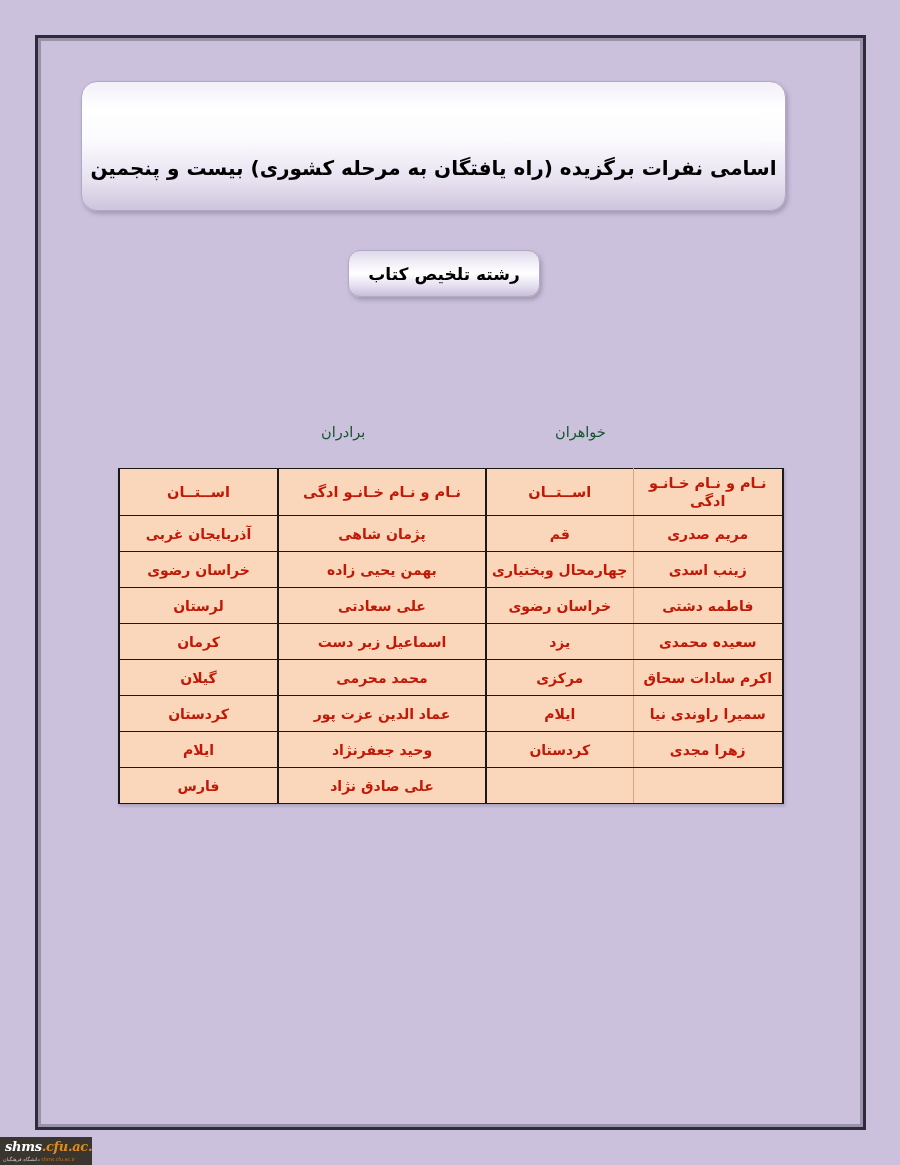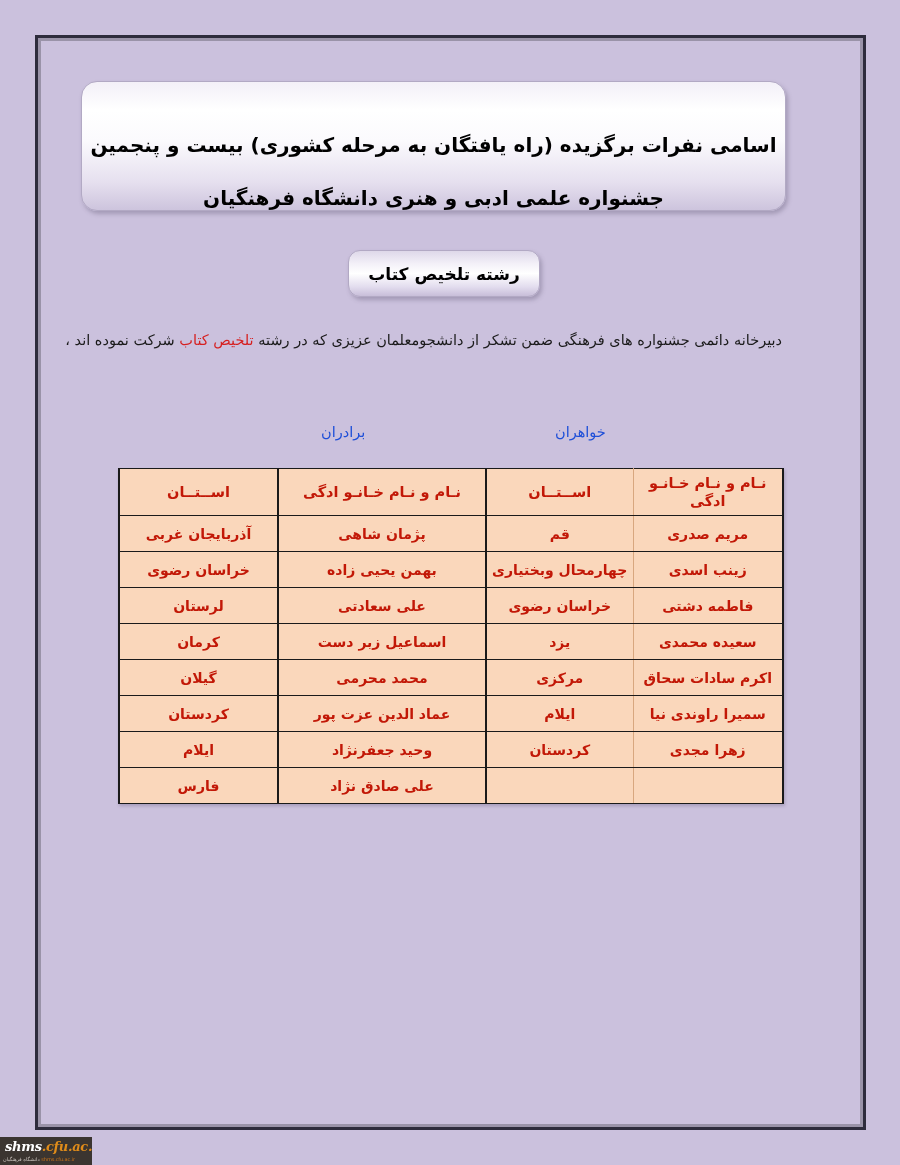--- a/index.html
+++ b/index.html
@@ -119,21 +119,21 @@
     position: absolute;
     left: 118px;
     top: 424px;
     width: 664px;
     height: 24px;
   }
   .gender-caption {
     position: absolute;
     font-family: "DejaVu Serif", "Liberation Serif", serif;
     font-size: 14.5px;
-    color: #1d4ed8;
+    color: #14532d;
     white-space: nowrap;
   }
   .gender-sisters { left: 409px; top: 0; margin-left: 28px; }
   .gender-brothers { left: 203px; top: 0; }
 
   
   .results-table {
     position: absolute;
     left: 118px;
     top: 468px;
@@ -220,29 +220,27 @@
 </style>
 </head>
 <body>
 
 <div class="page-sheet">
   <div class="page-inner"></div>
 </div>
 
 <div class="title-plaque">
   <div class="title-line title-line-1">اسامی نفرات برگزیده (راه یافتگان به  مرحله کشوری) بیست و پنجمین</div>
-  <div class="title-line title-line-2">جشنواره علمی ادبی و هنری دانشگاه فرهنگیان</div>
 </div>
 
 <div class="subject-button">
   <span class="subject-button-label">رشته تلخیص کتاب</span>
 </div>
 
 <div class="intro">
-  <span class="intro-line intro-line-1"><span>دبیرخانه دائمی جشنواره های فرهنگی ضمن تشکر از دانشجومعلمان عزیزی که در رشته </span><span class="highlight-red">تلخیص کتاب</span><span>  شرکت نموده اند ،</span></span>
 </div>
 
 <div class="gender-row">
   <span class="gender-caption gender-sisters">خواهران</span>
   <span class="gender-caption gender-brothers">برادران</span>
 </div>
 
 <table class="results-table">
   <colgroup>
     <col class="c-name-s">

